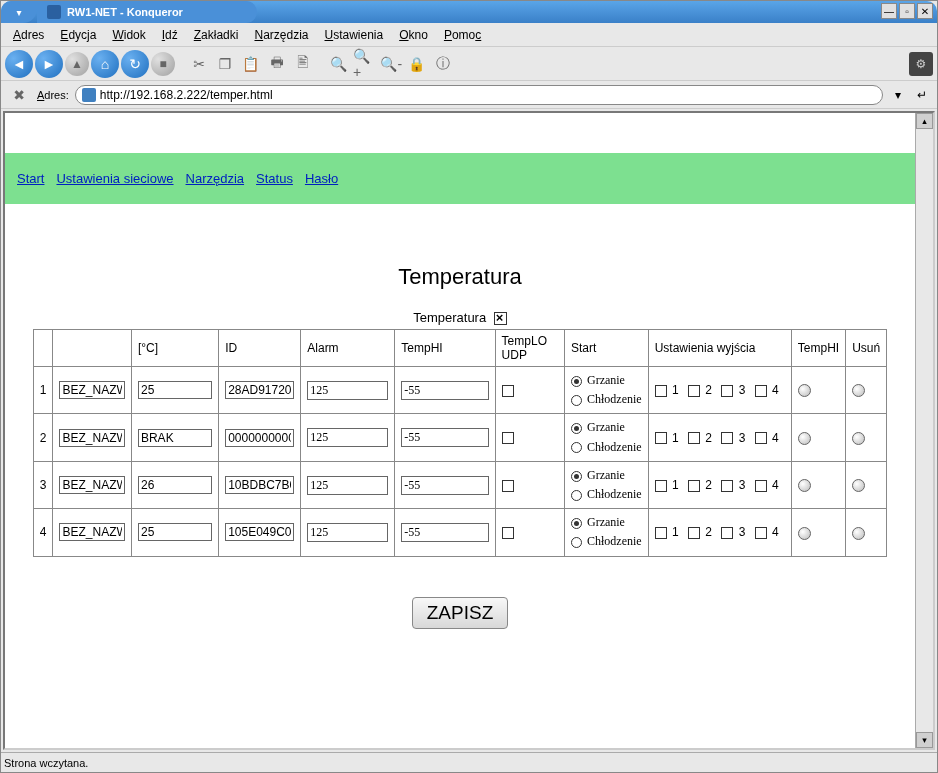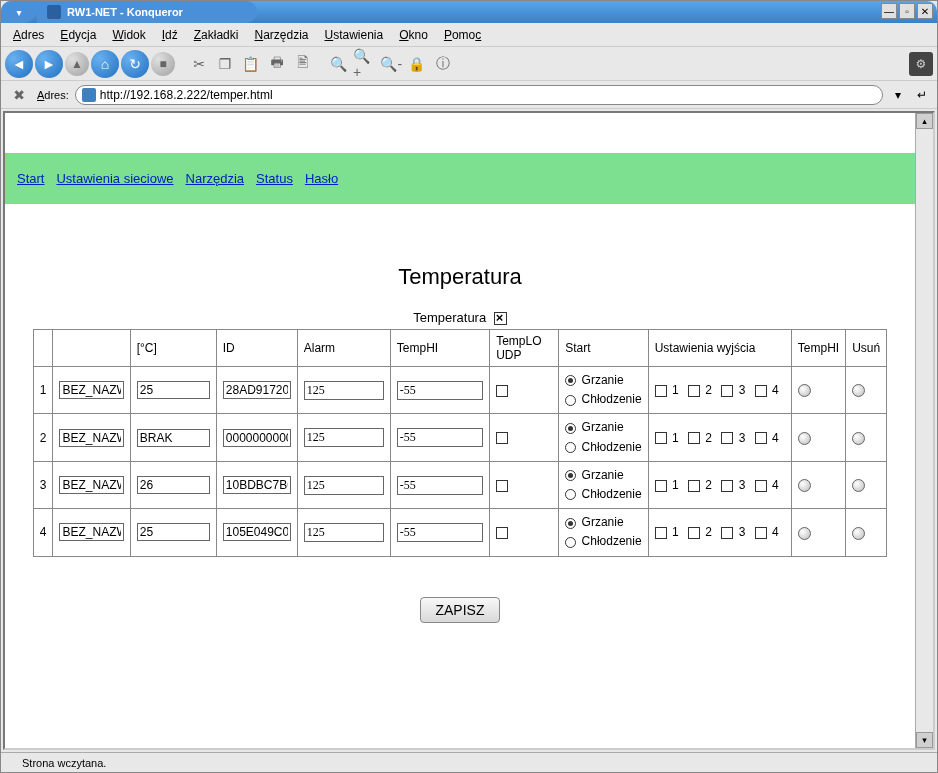--- a/index.html
+++ b/index.html
@@ -57,28 +57,28 @@
 table.data input[type=text] { width: 100%; border: 1px solid #666; padding: 1px 2px; font-size: 12px; box-sizing: border-box; }
 .cell-name input { width: 140px; }
 .cell-degc input { width: 42px; }
 .cell-id input { width: 148px; }
 .cell-hi input, .cell-lo input { width: 48px; font-family: Liberation Serif, serif; }
 .cell-num { width: 14px; text-align: center; }
 .chk-sm { width: 12px; height: 12px; border: 1px solid #333; display: inline-block; background: #fff; vertical-align: middle; }
 .radio-sm { width: 11px; height: 11px; border: 1px solid #333; border-radius: 50%; display: inline-block; background: #fff; vertical-align: middle; position: relative; margin-right: 2px; }
 .radio-sm.checked::after { content: ""; width: 5px; height: 5px; background: #333; border-radius: 50%; position: absolute; top: 2px; left: 2px; }
 .radio-action { width: 13px; height: 13px; border: 1px solid #666; border-radius: 50%; display: inline-block; background: radial-gradient(circle at 35% 35%, #fff, #bbb); vertical-align: middle; cursor: pointer; }
-.tryb-cell { white-space: nowrap; line-height: 1.6; }
+.tryb-cell { white-space: nowrap; line-height: 1.6; font-family: Liberation Serif, serif; }
 .outputs-cell { white-space: nowrap; }
 .outputs-cell .chk-sm { margin-right: 2px; }
 .outputs-cell span { margin-right: 6px; }
 
-.save-btn { display: block; margin: 40px auto 0; padding: 4px 14px; font-size: 14px; background: linear-gradient(to bottom, #f8f8f8, #d8d8d8); border: 1px solid #888; border-radius: 4px; cursor: pointer; }
-
-.statusbar { height: 20px; background: #e8e8e8; border-top: 1px solid #aaa; display: flex; align-items: center; padding: 0 21px; font-size: 11px; }
+.save-btn { display: block; margin: 40px auto 0; padding: 4px 14px; font-size: 19px; background: linear-gradient(to bottom, #f8f8f8, #d8d8d8); border: 1px solid #888; border-radius: 4px; cursor: pointer; }
+
+.statusbar { height: 20px; background: #e8e8e8; border-top: 1px solid #aaa; display: flex; align-items: center; padding: 0 3px; font-size: 11px; }
 </style>
 </head>
 <body>
 
 <div class="window">
 
   <div class="titlebar">
     <div class="titlebar-left">
       <span class="titlebar-arrow">▾</span>
     </div>

